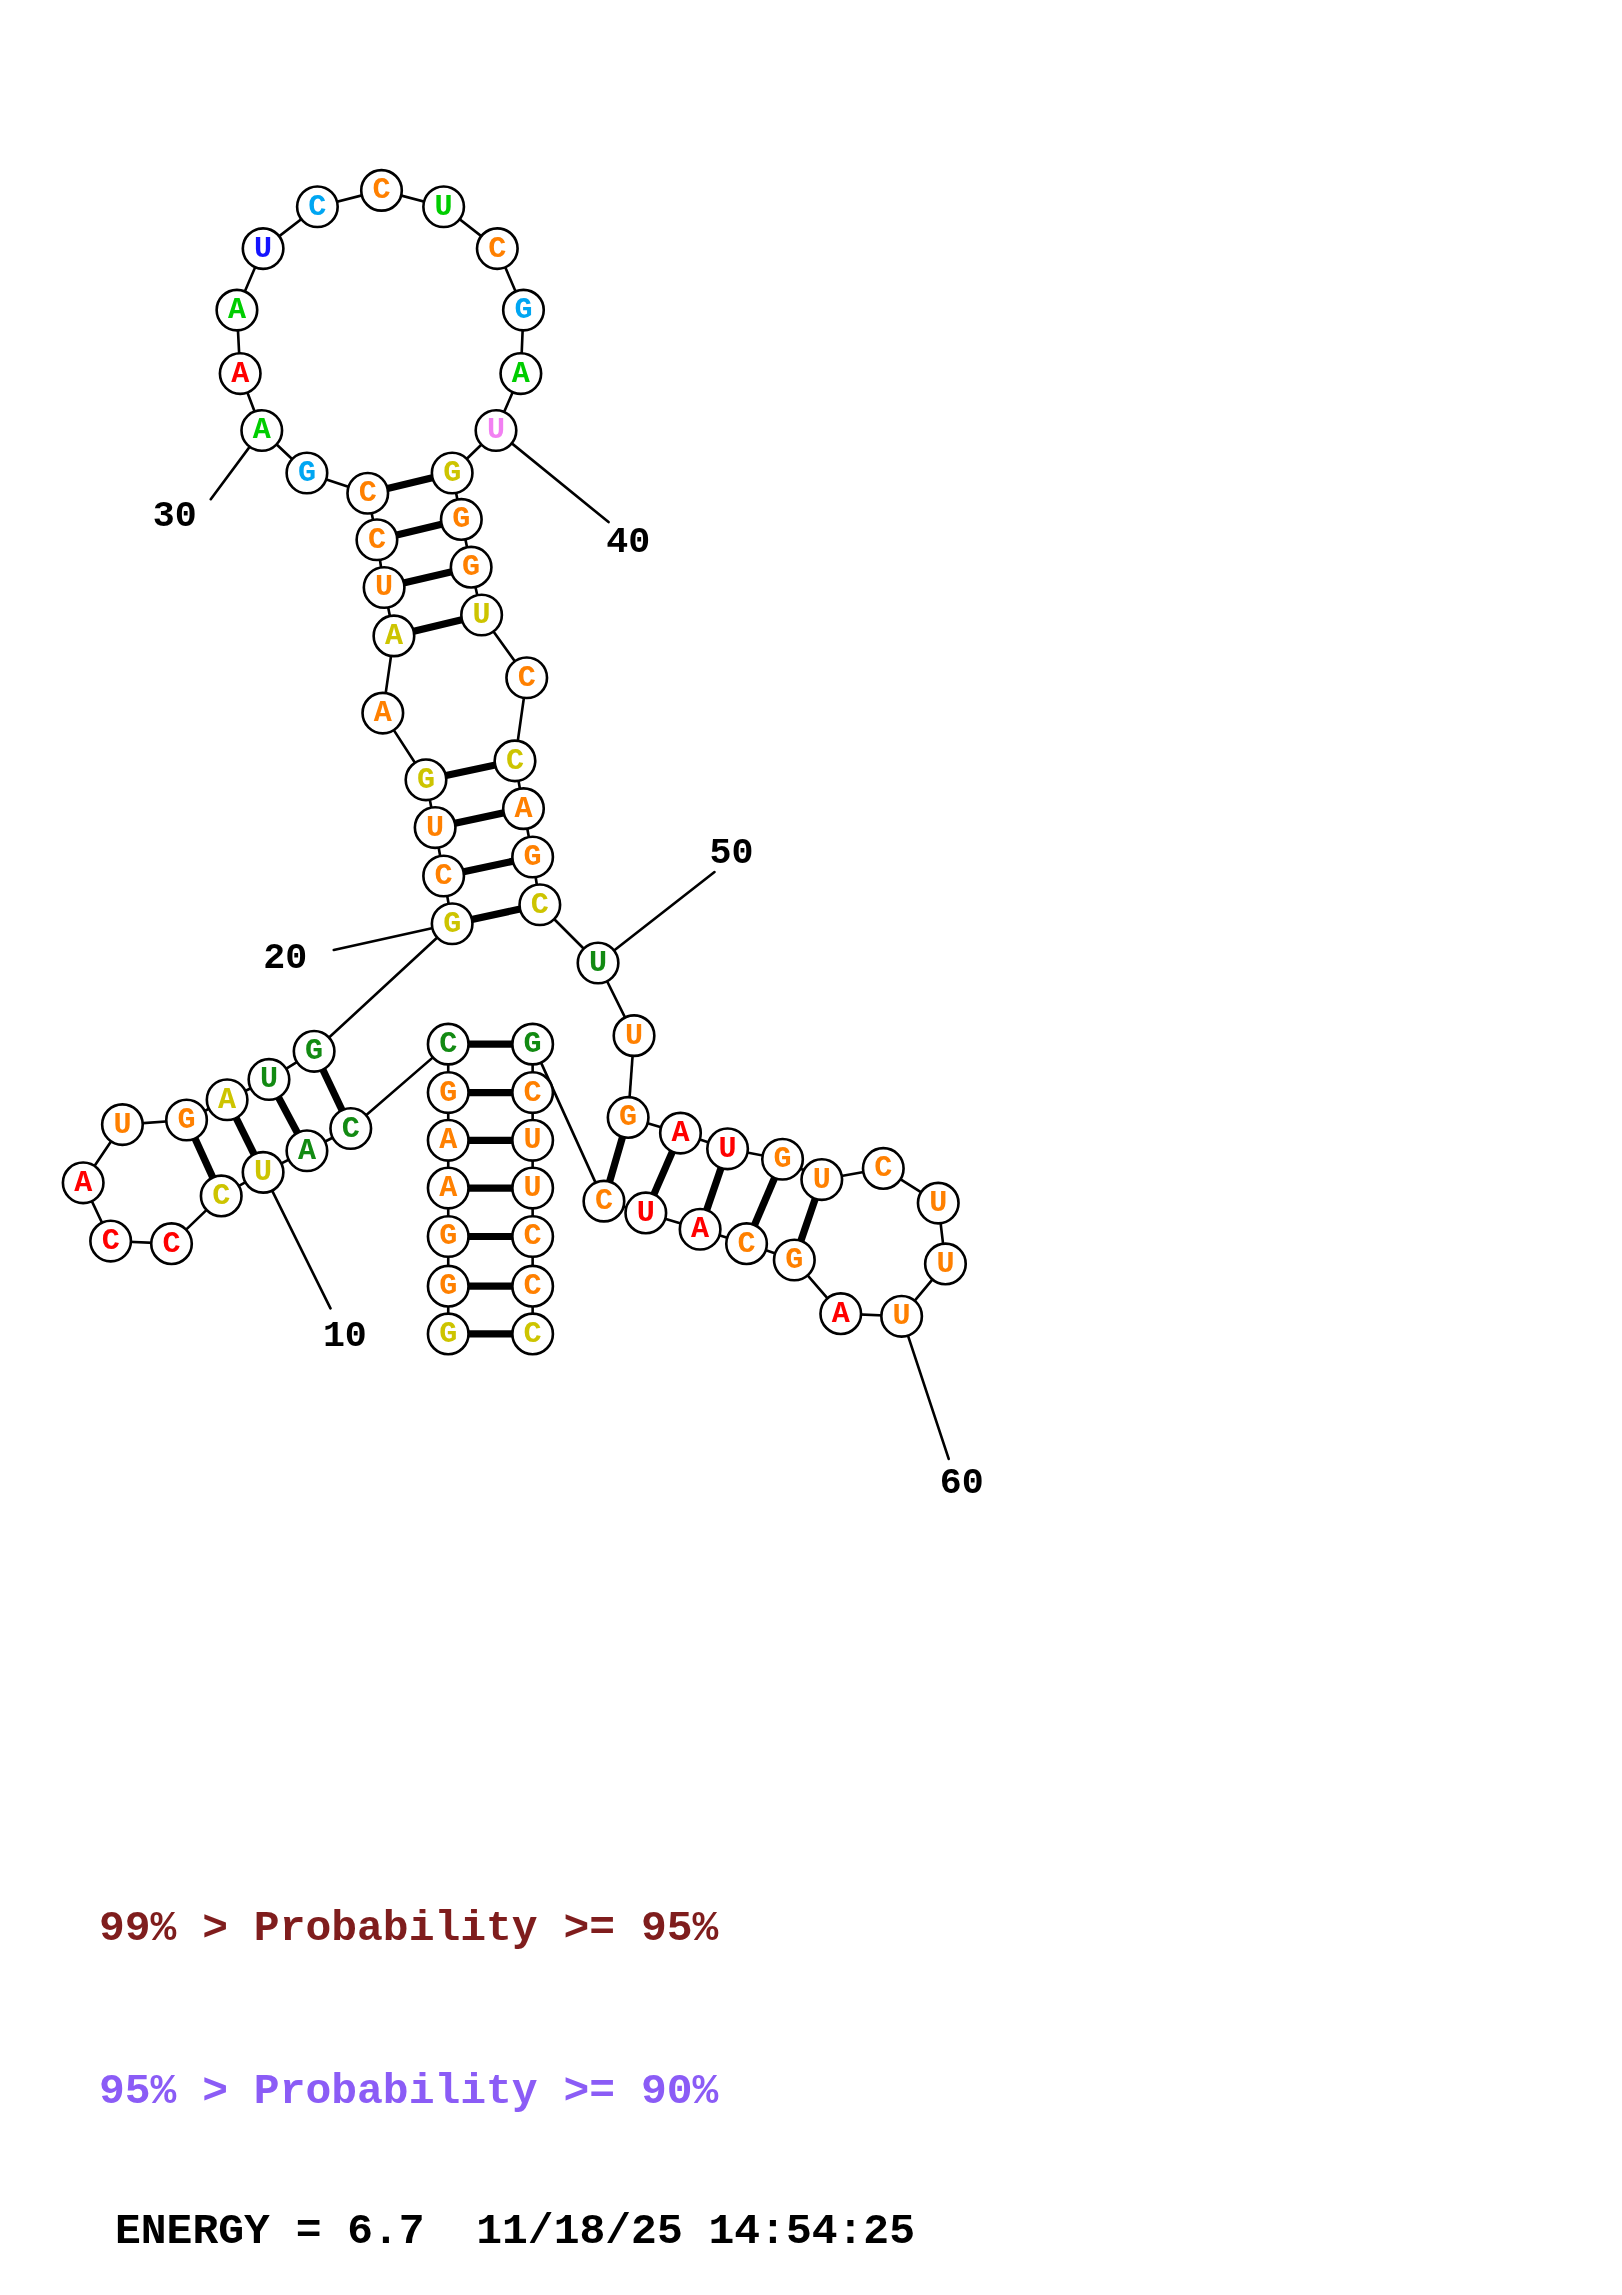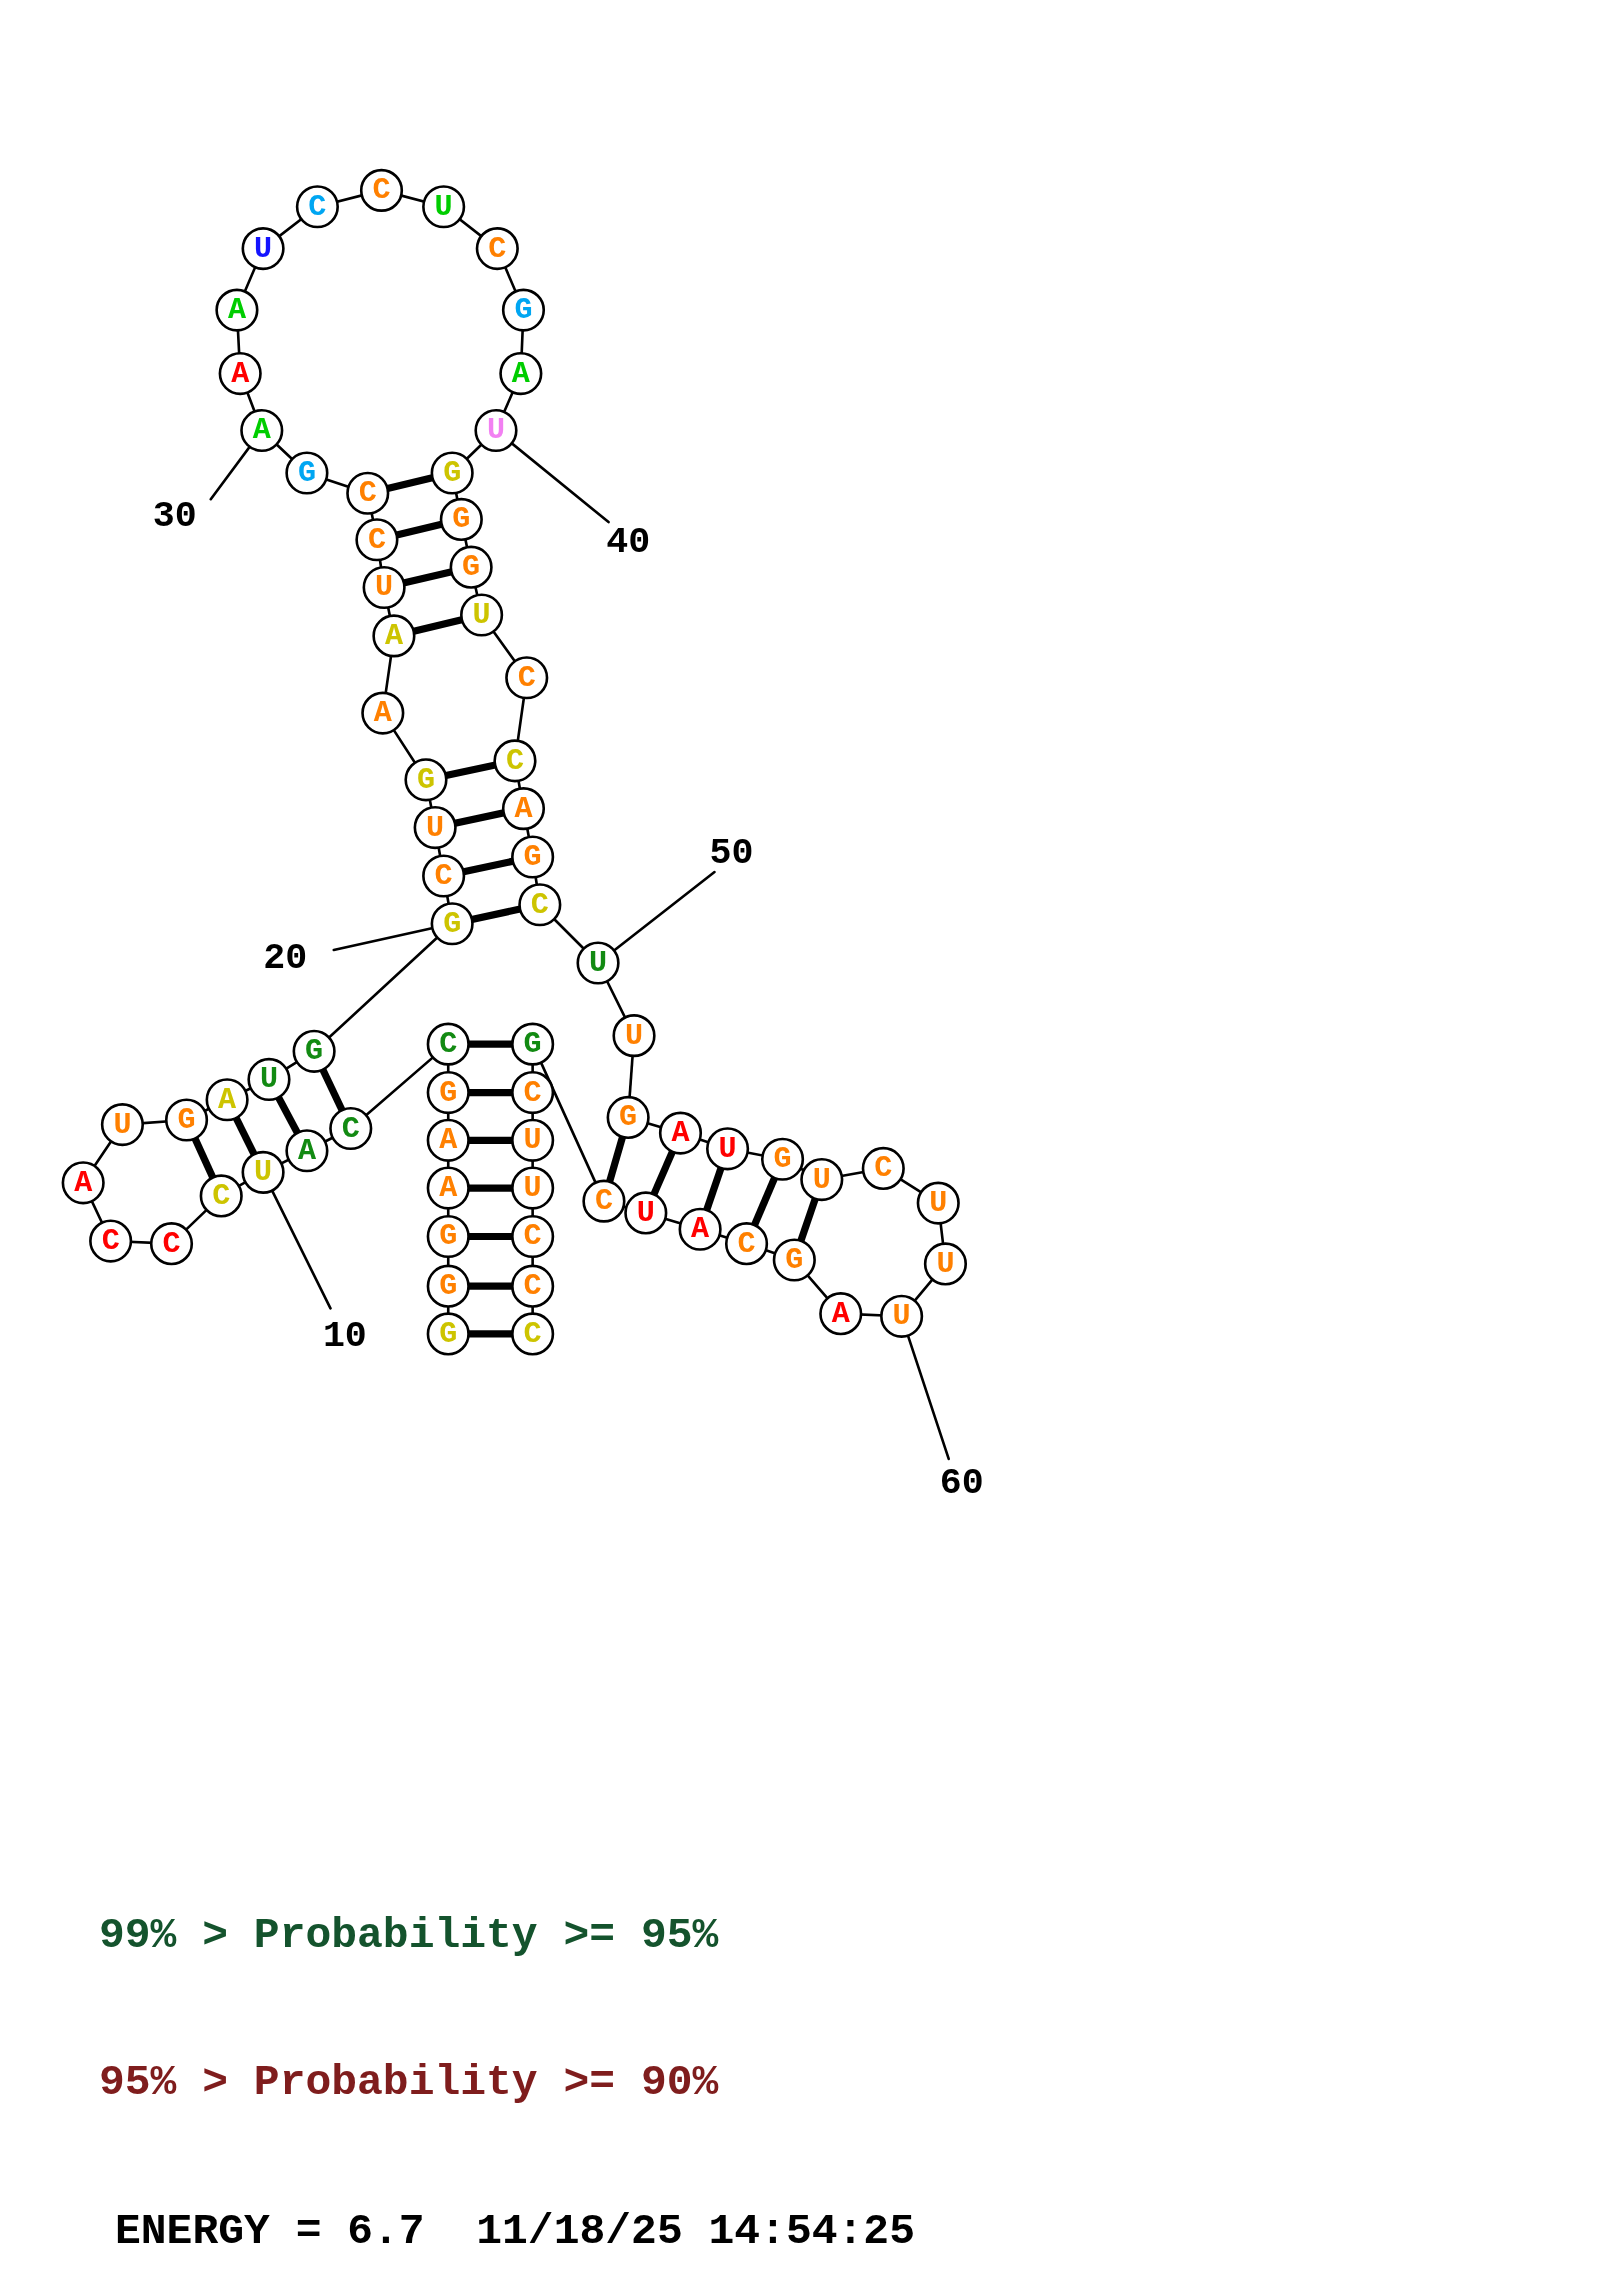--- a/index.html
+++ b/index.html
@@ -285,22 +285,22 @@
         <text x="527" y="2043" data-name="position-label-10">10</text>
         <text x="436" y="1465" data-name="position-label-20">20</text>
         <text x="267" y="789" data-name="position-label-30">30</text>
         <text x="960" y="829" data-name="position-label-40">40</text>
         <text x="1118" y="1305" data-name="position-label-50">50</text>
         <text x="1470" y="2268" data-name="position-label-60">60</text>
       </g>
   </svg>
 
   <div class="legend" data-name="probability-legend">
-    <div class="legend-line" data-name="legend-item-95-99" style="color: #14532d; margin-top: 7px;">99% &gt; Probability &gt;= 95%</div>
-    <div class="legend-line" data-name="legend-item-90-95" style="color: #7f1d1d;">95% &gt; Probability &gt;= 90%</div>
+    <div class="legend-line" data-name="legend-item-95-99" style="color: #7f1d1d;">99% &gt; Probability &gt;= 95%</div>
+    <div class="legend-line" data-name="legend-item-90-95" style="color: #8b5cf6; margin-top: 16px;">95% &gt; Probability &gt;= 90%</div>
     
     
     
     
     
   </div>
 
   <div class="energy" data-name="energy-text">ENERGY = 6.7  11/18/25 14:54:25</div>
 </div>
 

